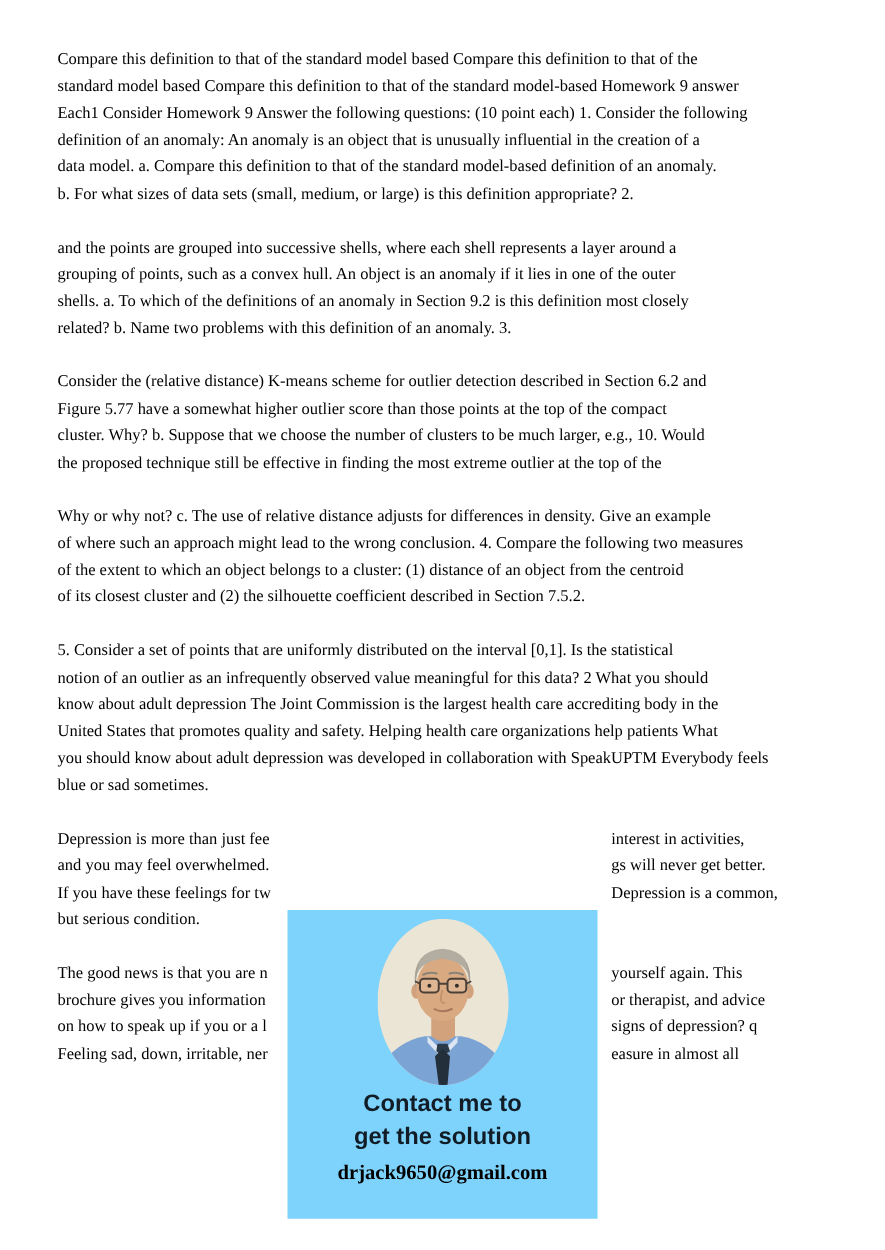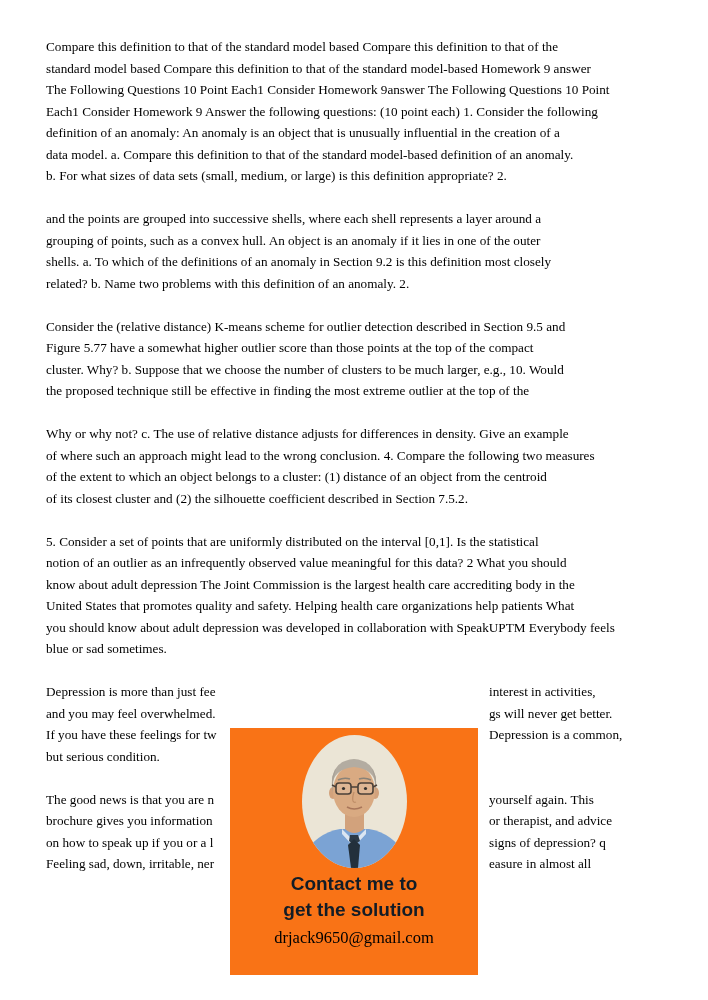--- a/index.html
+++ b/index.html
@@ -36,21 +36,21 @@
     position: absolute;
     left: 443px;
     top: 0;
   }
   .contact-overlay {
     position: absolute;
     left: 230px;
     top: 728px;
     width: 248px;
     height: 247px;
-    background: #f97316;
+    background: #7dd3fc;
     display: flex;
     flex-direction: column;
     align-items: center;
     z-index: 10;
   }
   .avatar {
     margin-top: 7px;
     width: 105px;
     height: 133px;
   }
@@ -59,52 +59,51 @@
     font-family: "Liberation Sans", sans-serif;
     font-weight: bold;
     font-size: 19px;
     line-height: 26px;
     color: #121c26;
     text-align: center;
   }
   .email {
     margin-top: 5px;
     font-family: "Liberation Serif", serif;
-    font-weight: normal;
+    font-weight: bold;
     font-size: 16.5px;
     color: #000000;
     text-align: center;
   }
 </style>
 </head>
 <body>
 
 <div class="page">
 
   <div class="text-content">
 
     <div class="paragraph">
       <div class="line">Compare this definition to that of the standard model based Compare this definition to that of the</div>
       <div class="line">standard model based Compare this definition to that of the standard model-based Homework 9 answer</div>
-      <div class="line">The Following Questions 10 Point Each1 Consider Homework 9answer The Following Questions 10 Point</div>
       <div class="line">Each1 Consider Homework 9 Answer the following questions: (10 point each) 1. Consider the following</div>
       <div class="line">definition of an anomaly: An anomaly is an object that is unusually influential in the creation of a</div>
       <div class="line">data model. a. Compare this definition to that of the standard model-based definition of an anomaly.</div>
       <div class="line">b. For what sizes of data sets (small, medium, or large) is this definition appropriate? 2.</div>
     </div>
 
     <div class="paragraph">
       <div class="line">and the points are grouped into successive shells, where each shell represents a layer around a</div>
       <div class="line">grouping of points, such as a convex hull. An object is an anomaly if it lies in one of the outer</div>
       <div class="line">shells. a. To which of the definitions of an anomaly in Section 9.2 is this definition most closely</div>
-      <div class="line">related? b. Name two problems with this definition of an anomaly. 2.</div>
-    </div>
-
-    <div class="paragraph">
-      <div class="line">Consider the (relative distance) K-means scheme for outlier detection described in Section 9.5 and</div>
+      <div class="line">related? b. Name two problems with this definition of an anomaly. 3.</div>
+    </div>
+
+    <div class="paragraph">
+      <div class="line">Consider the (relative distance) K-means scheme for outlier detection described in Section 6.2 and</div>
       <div class="line">Figure 5.77 have a somewhat higher outlier score than those points at the top of the compact</div>
       <div class="line">cluster. Why? b. Suppose that we choose the number of clusters to be much larger, e.g., 10. Would</div>
       <div class="line">the proposed technique still be effective in finding the most extreme outlier at the top of the</div>
     </div>
 
     <div class="paragraph">
       <div class="line">Why or why not? c. The use of relative distance adjusts for differences in density. Give an example</div>
       <div class="line">of where such an approach might lead to the wrong conclusion. 4. Compare the following two measures</div>
       <div class="line">of the extent to which an object belongs to a cluster: (1) distance of an object from the centroid</div>
       <div class="line">of its closest cluster and (2) the silhouette coefficient described in Section 7.5.2.</div>

